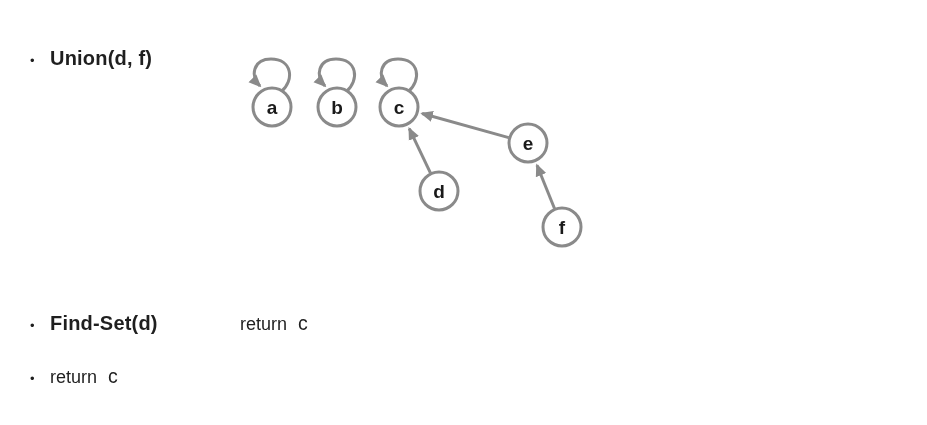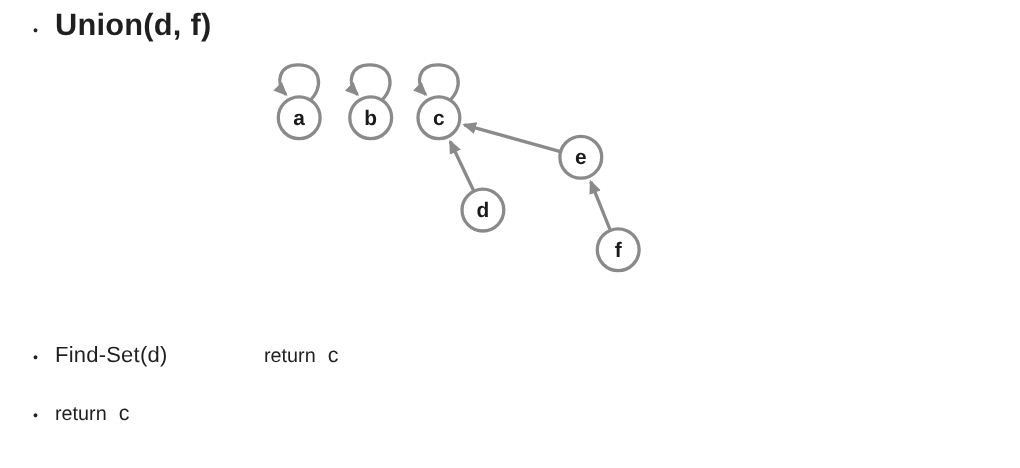--- a/index.html
+++ b/index.html
@@ -28,27 +28,28 @@
     color: #1f1f1f;
     white-space: pre;
   }
   .bullet {
     font-size: 13px;
     width: 20px;
     flex: 0 0 20px;
     color: #1f1f1f;
   }
   .heading-text {
-    font-size: 28px;
+    font-size: 20px;
     font-weight: 700;
     letter-spacing: 0.2px;
+    margin-top: 40px;
   }
   .call {
     font-size: 20px;
-    font-weight: 400;
+    font-weight: 700;
     width: 190px;
     flex: 0 0 190px;
     letter-spacing: 0.2px;
   }
   .ret {
     font-size: 18px;
     font-weight: 400;
   }
   .retval {
     font-size: 19.5px;

